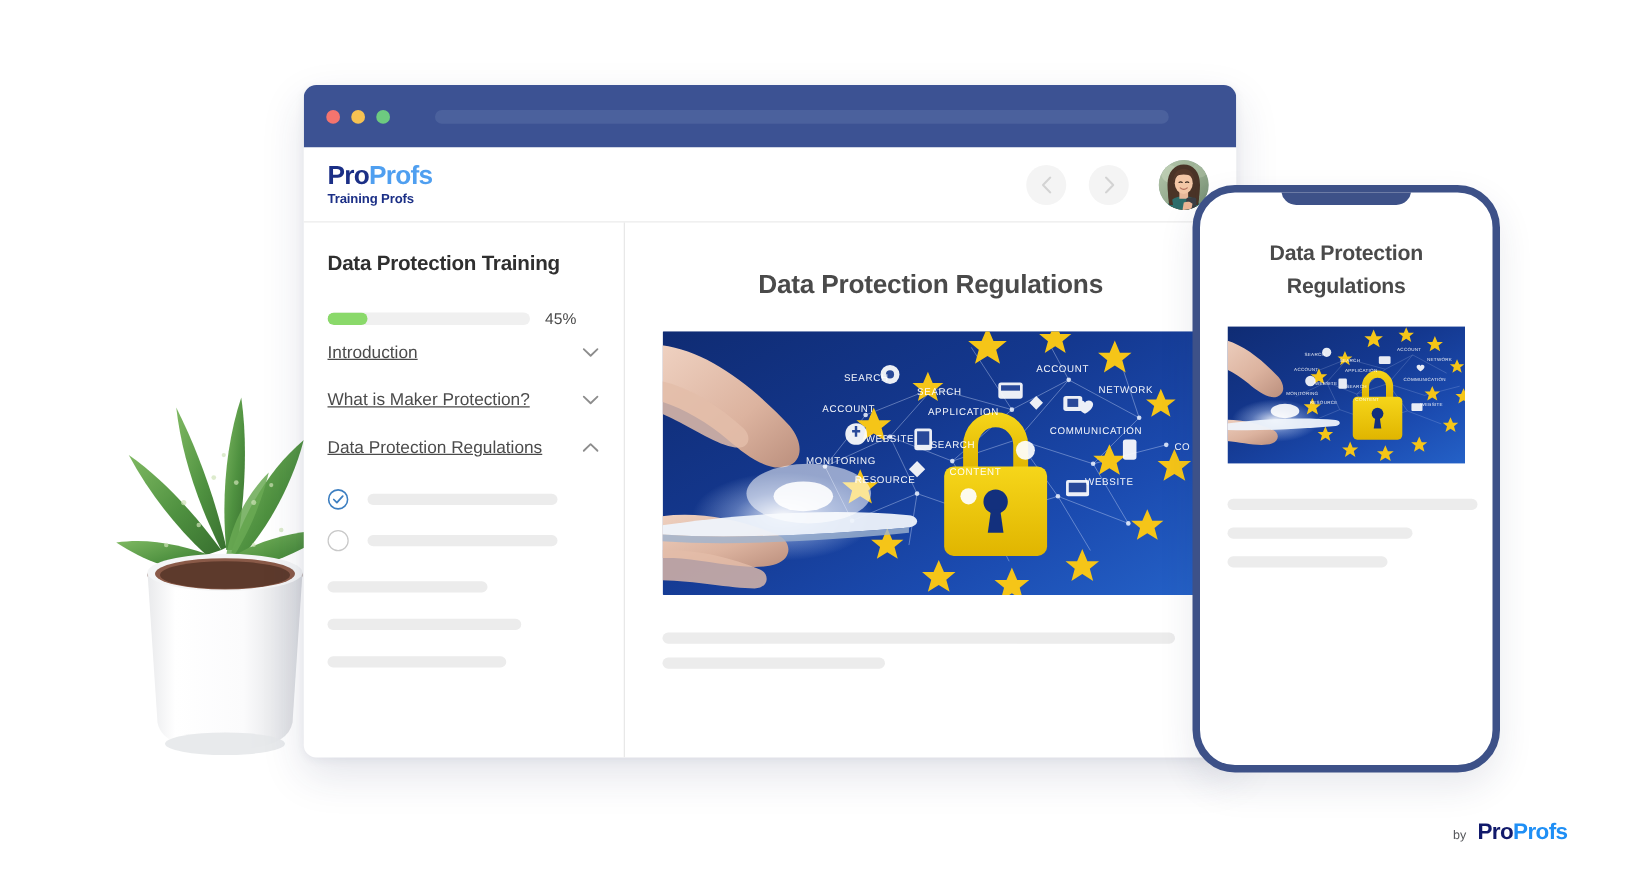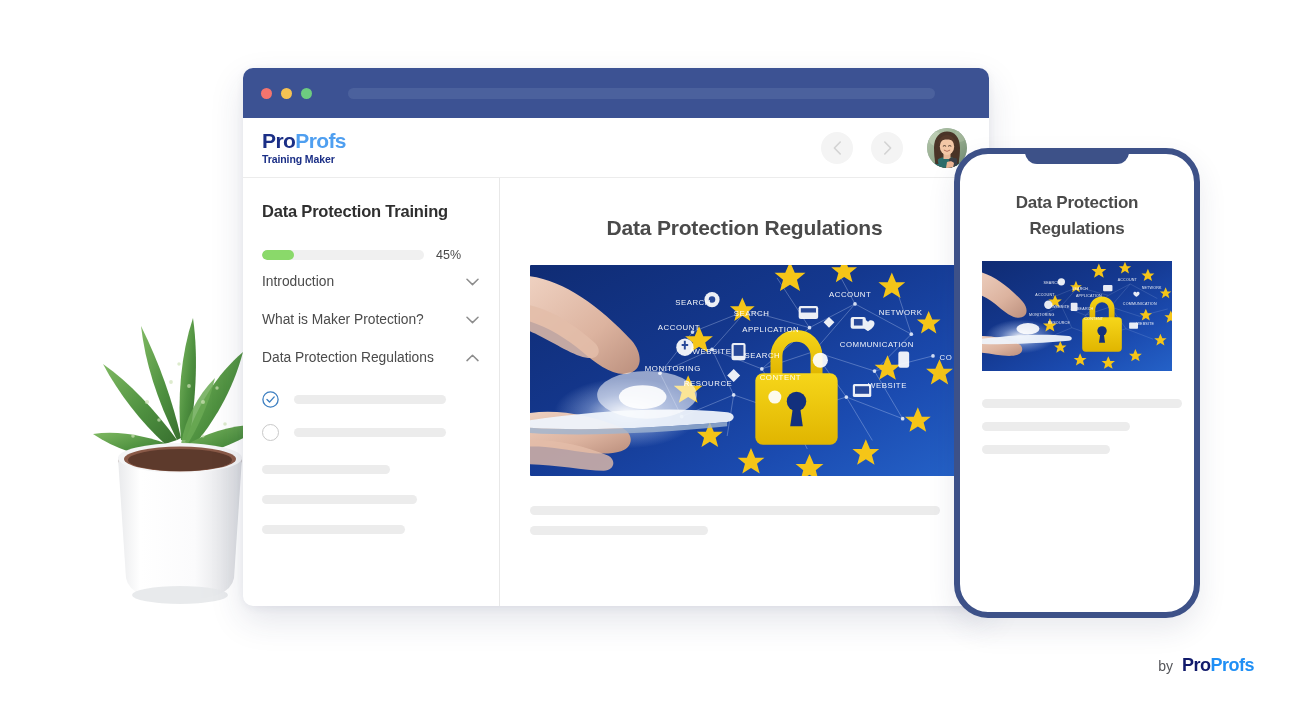--- a/index.html
+++ b/index.html
@@ -60,21 +60,21 @@
   .progress-row { display:flex; align-items:center; margin-top:27px; }
   .progress-track { width:162px; height:10px; border-radius:6px; background:#f0f0f0; overflow:hidden; }
   .progress-fill { height:100%; border-radius:6px; background:#8ad96a; }
   .progress-label { font-size:12.5px; color:#4a4a4a; margin-left:12px; font-weight:normal; }
 
   .nav-item {
     display:flex; align-items:center; justify-content:space-between;
     padding:12px 0 11px 0; cursor:pointer;
   }
   .nav-item:first-of-type { margin-top:17px; }
-  .nav-label { font-size:13.8px; color:#4b4b4b; }
+  .nav-label { font-size:13.8px; color:#4b4b4b;text-decoration:underline; }
   .chev svg { display:block; }
 
   .lesson-row { display:flex; align-items:center; margin-top:16px; cursor:pointer; }
   .lesson-row.first { margin-top:15px; }
   .circle-check { width:17px; height:17px; flex:none; }
   .circle-empty { width:17px; height:17px; border-radius:50%; border:1.6px solid #c9c9c9; flex:none; }
   .lesson-bar { height:9px; border-radius:5px; background:#ececec; margin-left:15px; }
 
   .ph-bar { height:9px; border-radius:5px; background:#ececec; }
   .sb-ph { margin-top:24px; }
@@ -105,21 +105,21 @@
   .phone-title {
     text-align:center; font-size:17px; line-height:1.55; color:#4a4a4a;
     font-weight:bold; letter-spacing:-0.2px;
   }
   .mini-hero { width:100%; height:110px; margin-top:18px; overflow:hidden; }
   .phone-ph { margin-top:28px; }
   .phone-ph .ph-bar + .ph-bar { margin-top:14px; }
 
   
   .footer { position:absolute; right:46px; top:655px; display:flex; align-items:baseline; gap:9px; }
-  .footer-by { font-size:14px; color:#55565a; }
+  .footer-by { font-size:10px; color:#55565a; }
   .footer-logo { font-size:18px; font-weight:bold; letter-spacing:-0.5px; }
   .f-pro { color:#111a6b; }
   .f-profs { color:#1f8ff5; }
 </style>
 </head>
 <body>
 
 <div id="stage">
 
   <div class="plant-wrap">
@@ -195,21 +195,21 @@
         <span class="dot green"></span>
       </div>
       <div class="urlbar" title=""></div>
     </div>
 
     <div class="appheader">
       <div class="logo">
         <div class="logo-main">
           <span class="logo-pro">Pro</span><span class="logo-profs">Profs</span>
         </div>
-        <div class="logo-sub">Training Maker</div>
+        <div class="logo-sub">Training Profs</div>
       </div>
 
       <div class="hdr-spacer"></div>
 
       <button class="navbtn" aria-label="Previous">
         <svg width="9" height="14" viewBox="0 0 9 14">
           <path d="M7.2 1 L1.4 7 L7.2 13" fill="none" stroke="#d3d3d3" stroke-width="1.6" stroke-linecap="round" stroke-linejoin="round"></path>
         </svg>
       </button>
 

